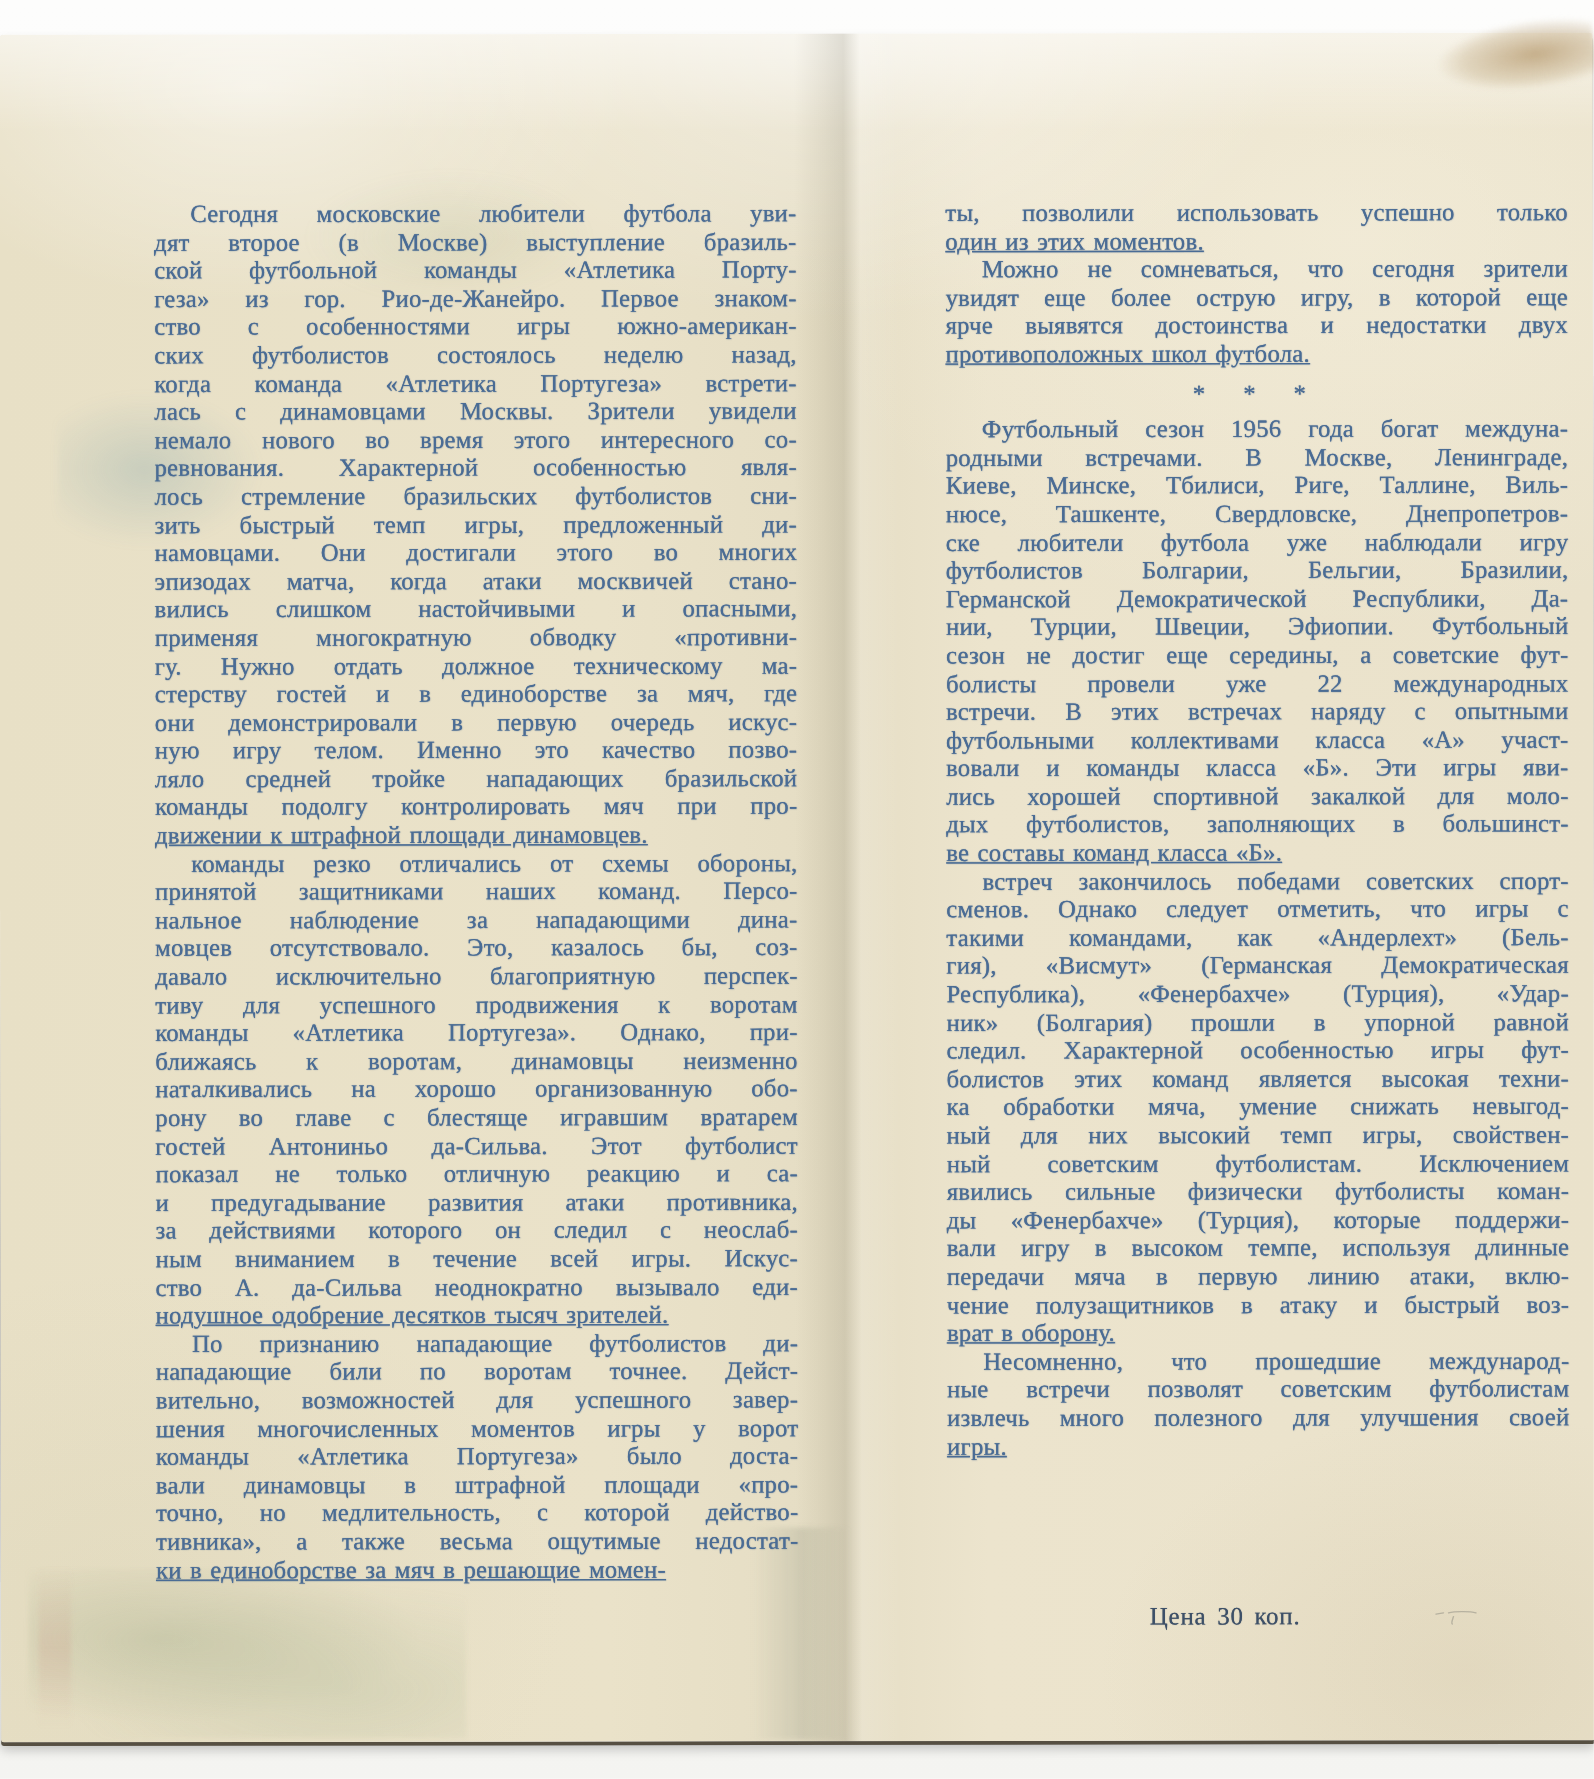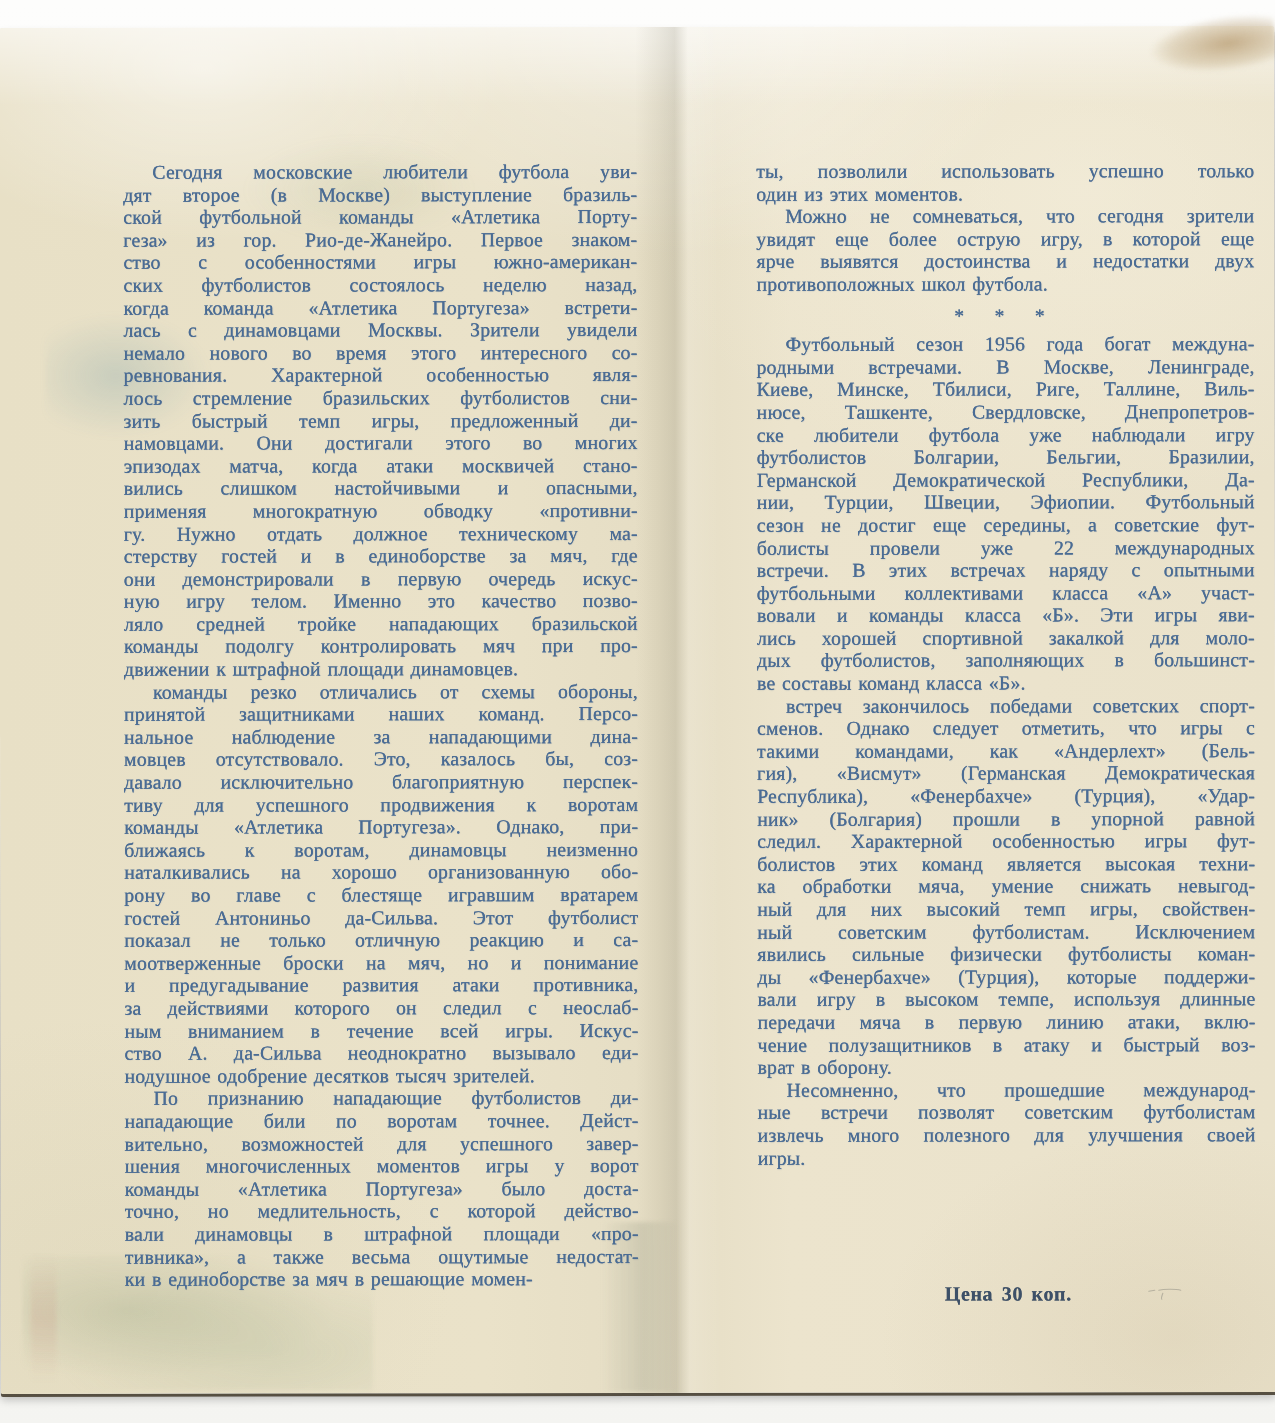--- a/index.html
+++ b/index.html
@@ -47,26 +47,26 @@
   .stain-pink{left:30px;top:1225px;width:26px;height:130px;filter:blur(2px);
     background:linear-gradient(180deg,transparent, rgba(198,128,116,0.16), transparent);}
   .column{
     position:absolute;top:133px;font-size:19.8px;line-height:22.6px;
     color:var(--ink,#4a6c95);letter-spacing:0.2px;word-spacing:1.5px;
     text-shadow:0 0 0.6px rgba(62,96,138,0.85), 0.4px 0.4px 1px rgba(62,96,138,0.30);
   }
   #col-left{left:124px;width:514px;}
   #col-right{left:757px;width:498px;}
   .line{text-align:justify;text-align-last:justify;height:22.6px;}
-  .line.last{text-align-last:left;}
+  .line.last{text-align-last:left;text-decoration:underline;}
   .para.indent .line:first-child{text-indent:29px;}
   .separator{text-align:center;letter-spacing:12px;margin:9px 0 6px;height:22.6px;
     color:var(--ink,#4a6c95);}
   .price{
-    position:absolute;left:944px;top:1256px;font-size:20px;font-weight:bold;
+    position:absolute;left:919px;top:1256px;font-size:20px;font-weight:normal;
     color:var(--ink-bold,#3d5068);letter-spacing:0.6px;word-spacing:3px;
     text-shadow:0 0 0.6px rgba(45,62,84,0.8);
   }
   .pencil{position:absolute;left:1146px;top:1258px;opacity:0.5;}
 </style>
 </head>
 <body style="--ink: #4a6c95; --ink-bold: #3d5068;">
 
 <div class="paper">
   <div class="fold"></div>
@@ -109,35 +109,34 @@
         <div class="line">нальное наблюдение за нападающими дина-</div>
         <div class="line">мовцев отсутствовало. Это, казалось бы, соз-</div>
         <div class="line">давало исключительно благоприятную перспек-</div>
         <div class="line">тиву для успешного продвижения к воротам</div>
         <div class="line">команды «Атлетика Португеза». Однако, при-</div>
         <div class="line">ближаясь к воротам, динамовцы неизменно</div>
         <div class="line">наталкивались на хорошо организованную обо-</div>
         <div class="line">рону во главе с блестяще игравшим вратарем</div>
         <div class="line">гостей Антониньо да-Сильва. Этот футболист</div>
         <div class="line">показал не только отличную реакцию и са-</div>
-        <div class="line">моотверженные броски на мяч, но и понимание</div>
         <div class="line">и предугадывание развития атаки противника,</div>
         <div class="line">за действиями которого он следил с неослаб-</div>
         <div class="line">ным вниманием в течение всей игры. Искус-</div>
         <div class="line">ство А. да-Сильва неоднократно вызывало еди-</div>
         <div class="line last">нодушное одобрение десятков тысяч зрителей.</div>
       </div>
       <div class="para indent">
         <div class="line">По признанию нападающие футболистов ди-</div>
         <div class="line">нападающие били по воротам точнее. Дейст-</div>
         <div class="line">вительно, возможностей для успешного завер-</div>
         <div class="line">шения многочисленных моментов игры у ворот</div>
         <div class="line">команды «Атлетика Португеза» было доста-</div>
+        <div class="line">вали динамовцы в штрафной площади «про-</div>
         <div class="line">точно, но медлительность, с которой действо-</div>
-        <div class="line">вали динамовцы в штрафной площади «про-</div>
         <div class="line">тивника», а также весьма ощутимые недостат-</div>
         <div class="line last">ки в единоборстве за мяч в решающие момен-</div>
       </div>
     </div>
   <div id="col-right" class="column">
       <div class="para">
         <div class="line">ты, позволили использовать успешно только</div>
         <div class="line last">один из этих моментов.</div>
       </div>
       <div class="para indent">

